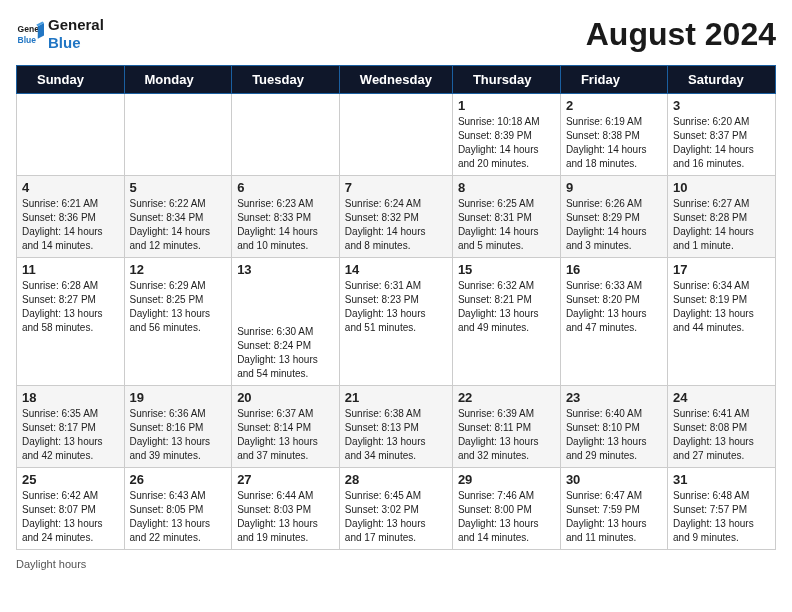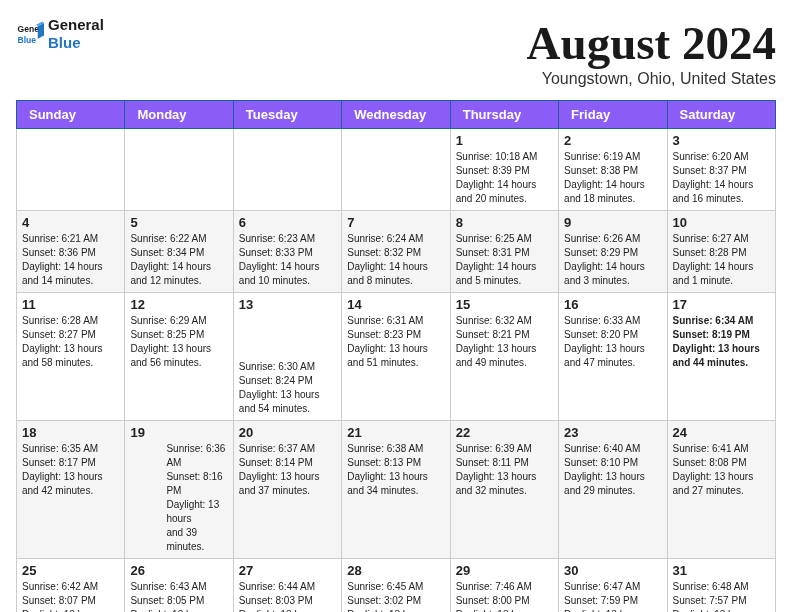--- a/index.html
+++ b/index.html
@@ -22,40 +22,39 @@
       gap: 4px;
     }
     .logo-icon {
       width: 28px;
       height: 28px;
     }
     .title-area {
       text-align: right;
     }
     .month-title {
-      font-size: 47px;
+      font-size: 32px;
       font-weight: bold;
       color: #1a1a1a;
-      font-family: Liberation Serif, serif;
     }
     .location-title {
       font-size: 16px;
       color: #333;
     }
     .calendar-table {
       width: 100%;
       border-collapse: collapse;
       border: 1px solid #ccc;
     }
     .calendar-table th {
-      background-color: #8b5cf6;
+      background-color: #0f172a;
       color: #fff;
       font-size: 13px;
       font-weight: bold;
-      padding: 6px 12px;
+      padding: 6px 20px;
       text-align: left;
       border: 1px solid #1a5fa0;
     }
     .calendar-table td {
       vertical-align: top;
       border: 1px solid #ccc;
       padding: 4px 5px;
       font-size: 10.5px;
       color: #222;
       width: calc(100% / 7);
@@ -97,21 +96,20 @@
       <polygon points="28,8 36,4 36,20 28,24" fill="#2176c4"></polygon>
       <polygon points="28,8 36,4 34,2 26,6" fill="#4a9de0"></polygon>
     </svg>
     <div style="display:flex;flex-direction:column;line-height:1.2;">
       <span style="font-size:15px;font-weight:bold;color:#1a1a1a;">General</span>
       <span style="font-size:15px;font-weight:bold;color:#2176c4;">Blue</span>
     </div>
   </div>
   <div class="title-area">
     <div class="month-title">August 2024</div>
-    <div class="location-title">Youngstown, Ohio, United States</div>
   </div>
 </div>
 
 <table class="calendar-table">
   <thead>
     <tr>
     <th>Sunday</th>
         <th>Monday</th>
         <th>Tuesday</th>
         <th>Wednesday</th>
@@ -237,37 +235,37 @@
         </td>
         <td>
           <div class="day-number">16</div>
           <div class="day-info" style="white-space: pre-line;">Sunrise: 6:33 AM
 Sunset: 8:20 PM
 Daylight: 13 hours
 and 47 minutes.</div>
         </td>
         <td>
           <div class="day-number">17</div>
-          <div class="day-info" style="white-space: pre-line; font-weight: bold;">Sunrise: 6:34 AM
+          <div class="day-info" style="white-space: pre-line;">Sunrise: 6:34 AM
 Sunset: 8:19 PM
 Daylight: 13 hours
 and 44 minutes.</div>
         </td>
       </tr>
       <tr>
         <td>
           <div class="day-number">18</div>
           <div class="day-info" style="white-space: pre-line;">Sunrise: 6:35 AM
 Sunset: 8:17 PM
 Daylight: 13 hours
 and 42 minutes.</div>
         </td>
         <td>
           <div class="day-number">19</div>
-          <div class="day-info" style="white-space: pre-line; margin-left: 36px;">Sunrise: 6:36 AM
+          <div class="day-info" style="white-space: pre-line;">Sunrise: 6:36 AM
 Sunset: 8:16 PM
 Daylight: 13 hours
 and 39 minutes.</div>
         </td>
         <td>
           <div class="day-number">20</div>
           <div class="day-info" style="white-space: pre-line;">Sunrise: 6:37 AM
 Sunset: 8:14 PM
 Daylight: 13 hours
 and 37 minutes.</div>

